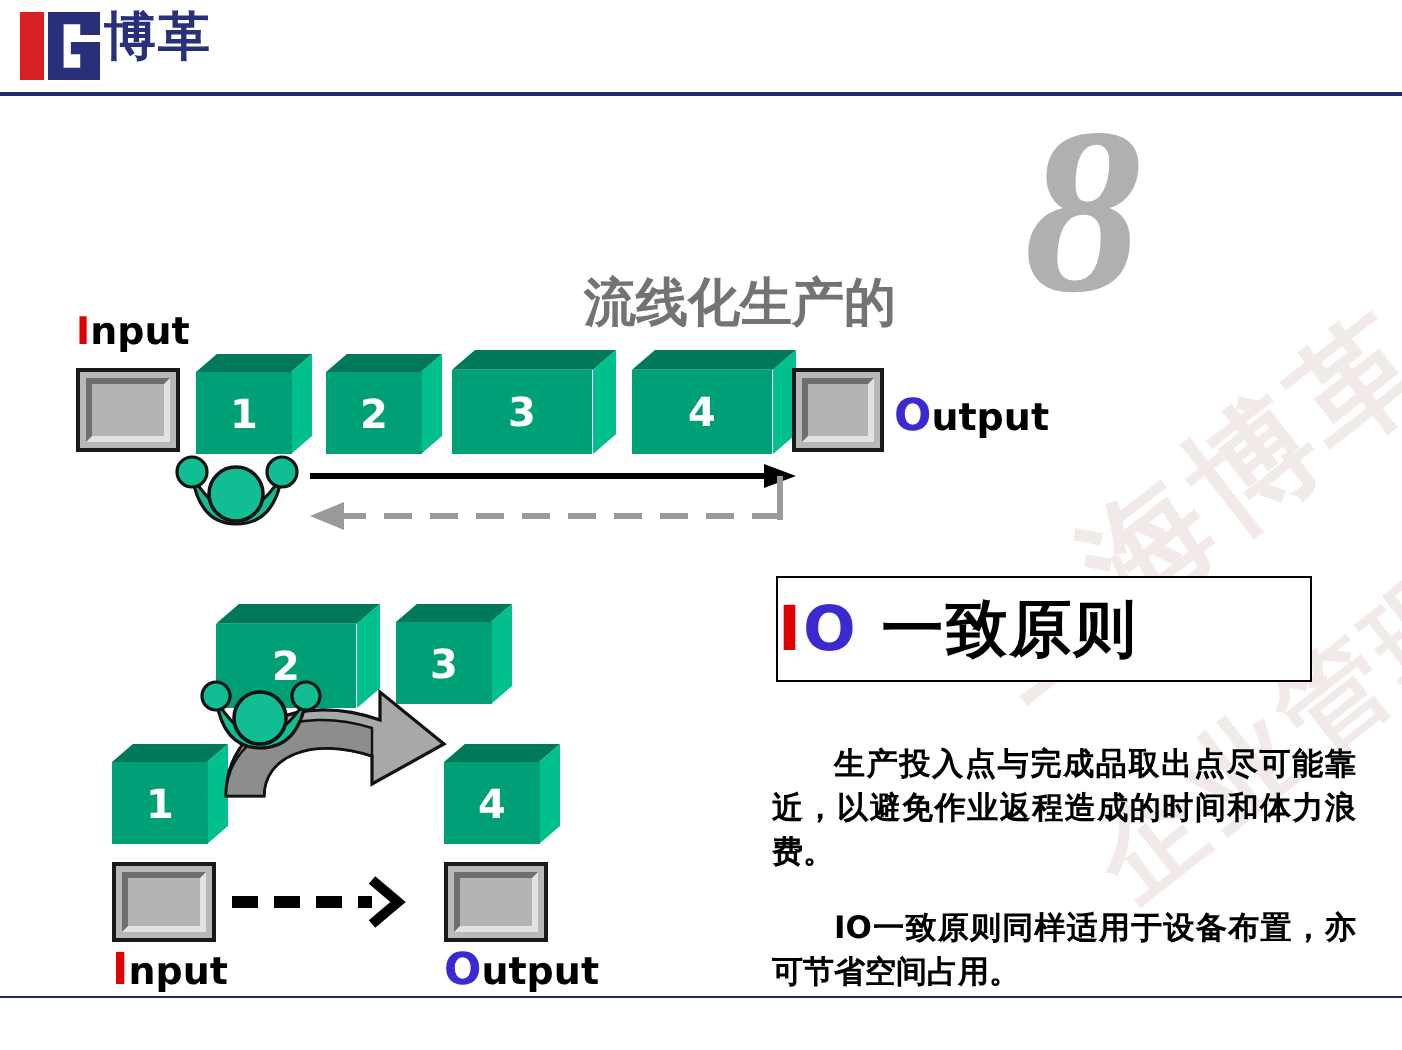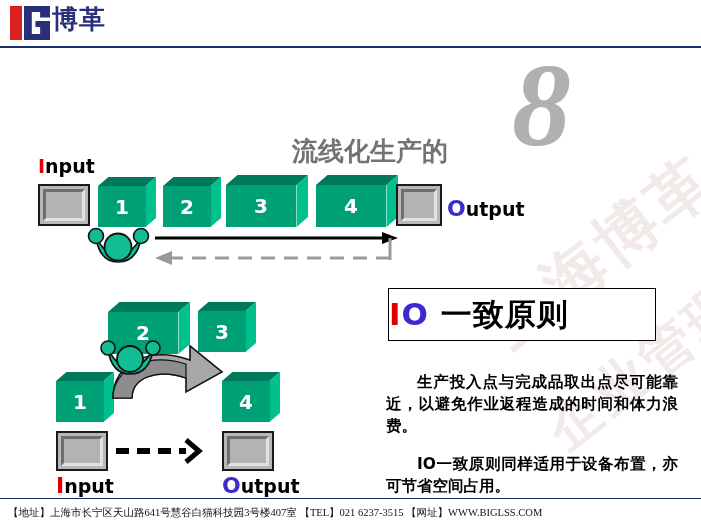--- a/index.html
+++ b/index.html
@@ -337,15 +337,14 @@
       <span class="p-i">I</span><span class="p-o">O</span><span> 一致原则</span>
     </div>
   </div>
 
   <div class="body-copy">
     <p>生产投入点与完成品取出点尽可能靠近，以避免作业返程造成的时间和体力浪费。</p>
     <p>IO一致原则同样适用于设备布置，亦可节省空间占用。</p>
   </div>
 
   <div class="footer-rule"></div>
-  <div class="footer-text">【地址】上海市长宁区天山路641号慧谷白猫科技园3号楼407室 【TEL】021 6237-3515 【网址】WWW.BIGLSS.COM</div>
 
 </div>
 
 </body></html>

